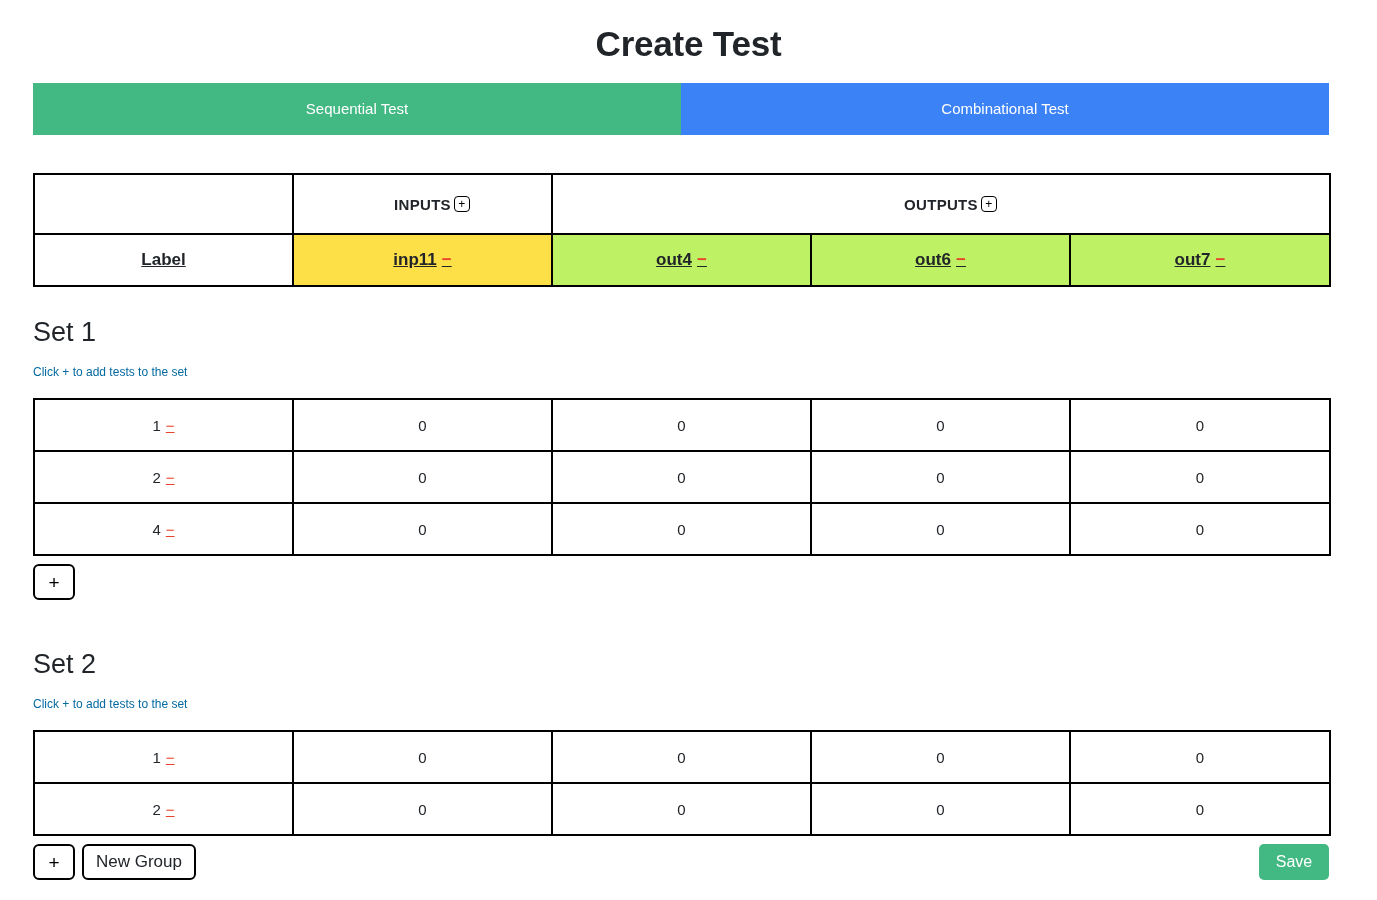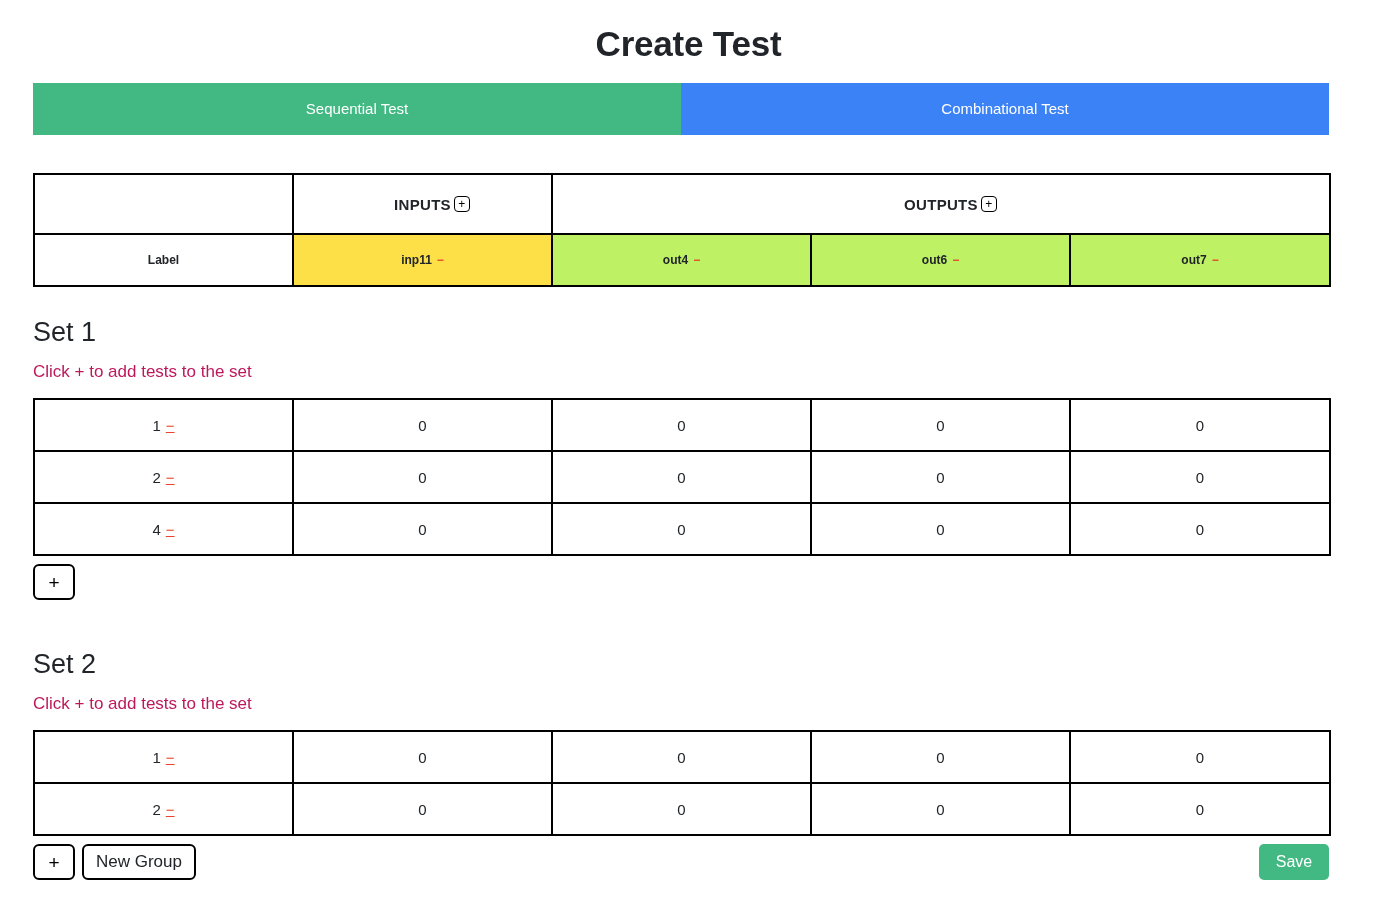--- a/index.html
+++ b/index.html
@@ -81,21 +81,21 @@
   
   .io-table { margin-top: 38px; }
   .io-table .group-head {
     height: 58px;
     font-size: 15px;
     font-weight: bold;
     letter-spacing: 0.3px;
     padding-left: 19px;
   }
   .io-table .corner-cell { border: 2px solid #000; }
-  .io-table .label-row td { height: 50px; font-weight: bold; font-size: 12px; }
+  .io-table .label-row td { height: 50px; font-weight: bold; font-size: 17px; text-decoration: underline; }
   .io-table .bitwidth-row td { height: 50px; }
   .io-table td.rowhead { font-weight: bold; }
   .io-table td.bw-head { font-weight: normal; }
   .cell-input  { background: #fde047; }
   .cell-output { background: #bef264; }
 
   .group-head-inner {
     display: inline-flex;
     align-items: center;
     justify-content: center;
@@ -142,22 +142,22 @@
     margin-left: 33px;
     font-size: 27px;
     font-weight: normal;
     color: #212529;
     line-height: 34px;
   }
   .set-sub {
     margin: 4px;
     margin-left: 33px;
     margin-top: 8px;
-    font-size: 17px;
-    color: #be185d;
+    font-size: 12px;
+    color: #0369a1;
     line-height: 22px;
   }
   .set-1-wrap { margin-top: 28px; }
   .set-2-wrap { margin-top: 47px; }
   .set-table { margin-top: 15px; }
   .set-table td { height: 50px; }
 
   
   .btn-row {
     margin-left: 33px;

